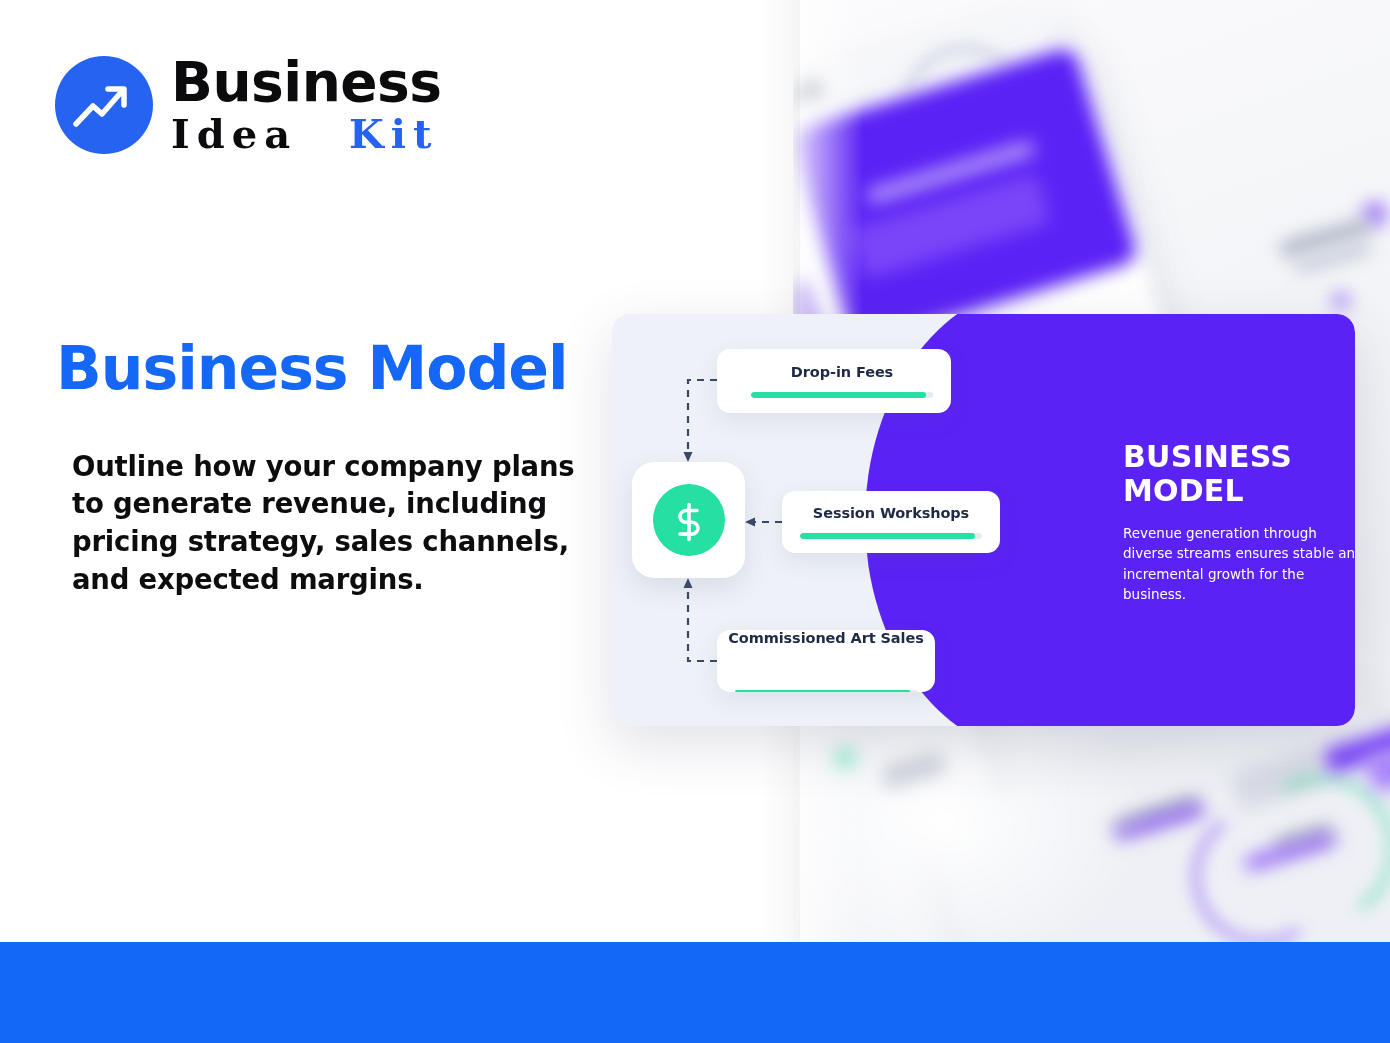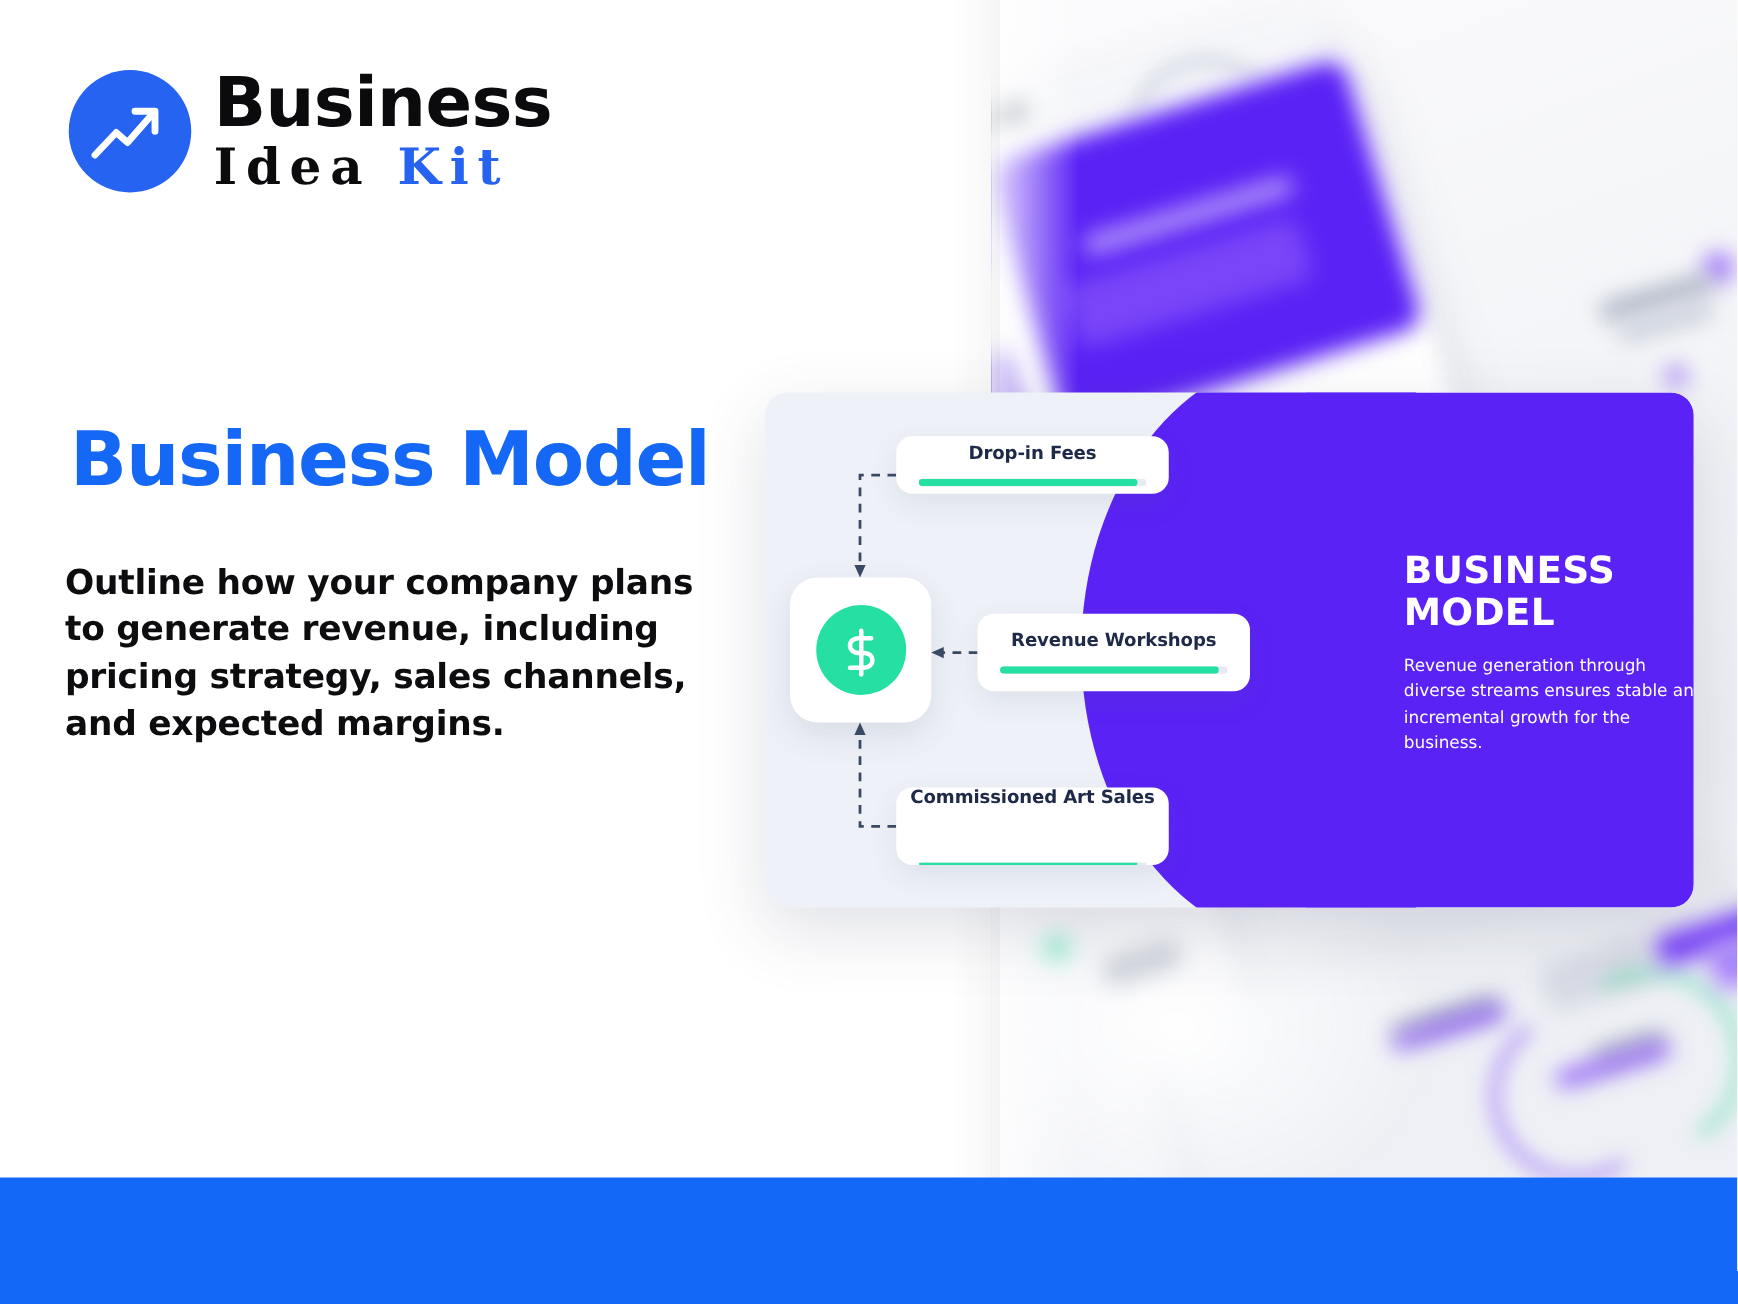--- a/index.html
+++ b/index.html
@@ -188,36 +188,36 @@
     font-family: "DejaVu Sans", sans-serif;
   }
   #logo-word-sub {
     margin-top: 4px;
     font-size: 40px;
     font-weight: 700;
     letter-spacing: 7px;
     font-family: "DejaVu Serif", serif;
     color: #0b0b0d;
   }
-  #logo-word-sub .kit { color: #2563f0; }
+  #logo-word-sub .kit { color: #2563f0; margin-left: 31px; }
 
   
   #headline {
     position: absolute;
     left: 56px; top: 297px;
     font-size: 60px;
     font-weight: 700;
     color: #1568f5;
     letter-spacing: -1px;
     line-height: 1.05;
     font-family: "DejaVu Sans", sans-serif;
   }
   .body-para {
     position: absolute;
-    left: 52px;
+    left: 72px;
     width: 530px;
     font-size: 27.5px;
     font-weight: 700;
     line-height: 1.38;
     color: #0d0d0f;
     letter-spacing: -0.2px;
     font-family: "DejaVu Sans", sans-serif;
   }
   #para-1 { top: 420px; }
   #para-2 { top: 610px; }
@@ -323,21 +323,21 @@
     position: relative;
     overflow: hidden;
   }
   .stream-fill {
     position: absolute;
     left: 0; top: 0; bottom: 0;
     border-radius: 3px;
     background: #25dfa3;
   }
 
-  #stream-card-0 { left: 105px; top: 35px;  width: 218px; height: 46px; }
+  #stream-card-0 { left: 105px; top: 35px;  width: 218px; height: 64px; padding-left: 16px; }
   #stream-card-0 .stream-track { width: 182px; }
   #stream-card-1 { left: 170px; top: 177px; width: 218px; height: 62px; }
   #stream-card-1 .stream-track { width: 182px; }
   #stream-card-2 { left: 105px; top: 316px; width: 218px; height: 62px; gap: 32px; }
   #stream-card-2 .stream-track { width: 182px; }
 
   #connectors {
     position: absolute;
     left: 0; top: 0;
     width: 743px; height: 412px;
@@ -437,21 +437,21 @@
     </div>
 
     <div class="stream-card" id="stream-card-0">
       <div class="stream-label">Drop-in Fees</div>
       <div class="stream-track">
         <div class="stream-fill" style="width: 96%; background: rgb(37, 223, 163);"></div>
       </div>
     </div>
 
     <div class="stream-card" id="stream-card-1">
-      <div class="stream-label">Revenue Workshops</div>
+      <div class="stream-label">Session Workshops</div>
       <div class="stream-track">
         <div class="stream-fill" style="width: 96%; background: rgb(37, 223, 163);"></div>
       </div>
     </div>
 
     <div class="stream-card" id="stream-card-2">
       <div class="stream-label">Commissioned Art Sales</div>
       <div class="stream-track">
         <div class="stream-fill" style="width: 96%; background: rgb(37, 223, 163);"></div>
       </div>

